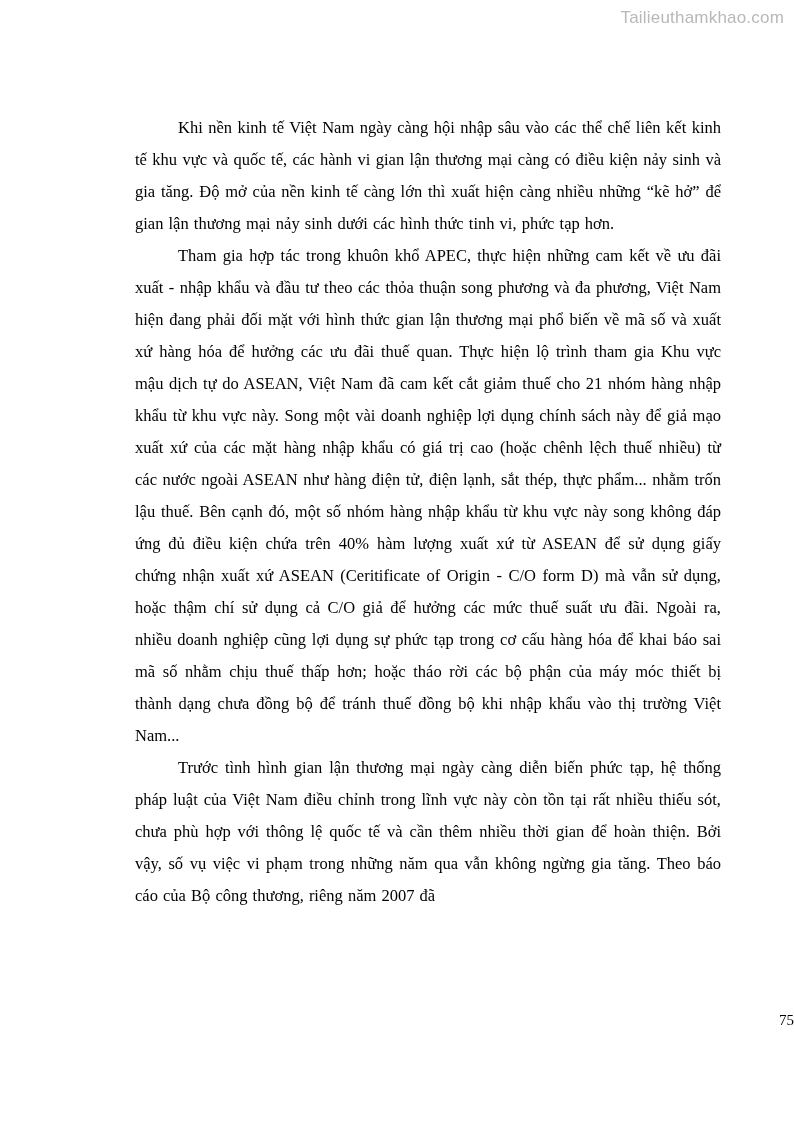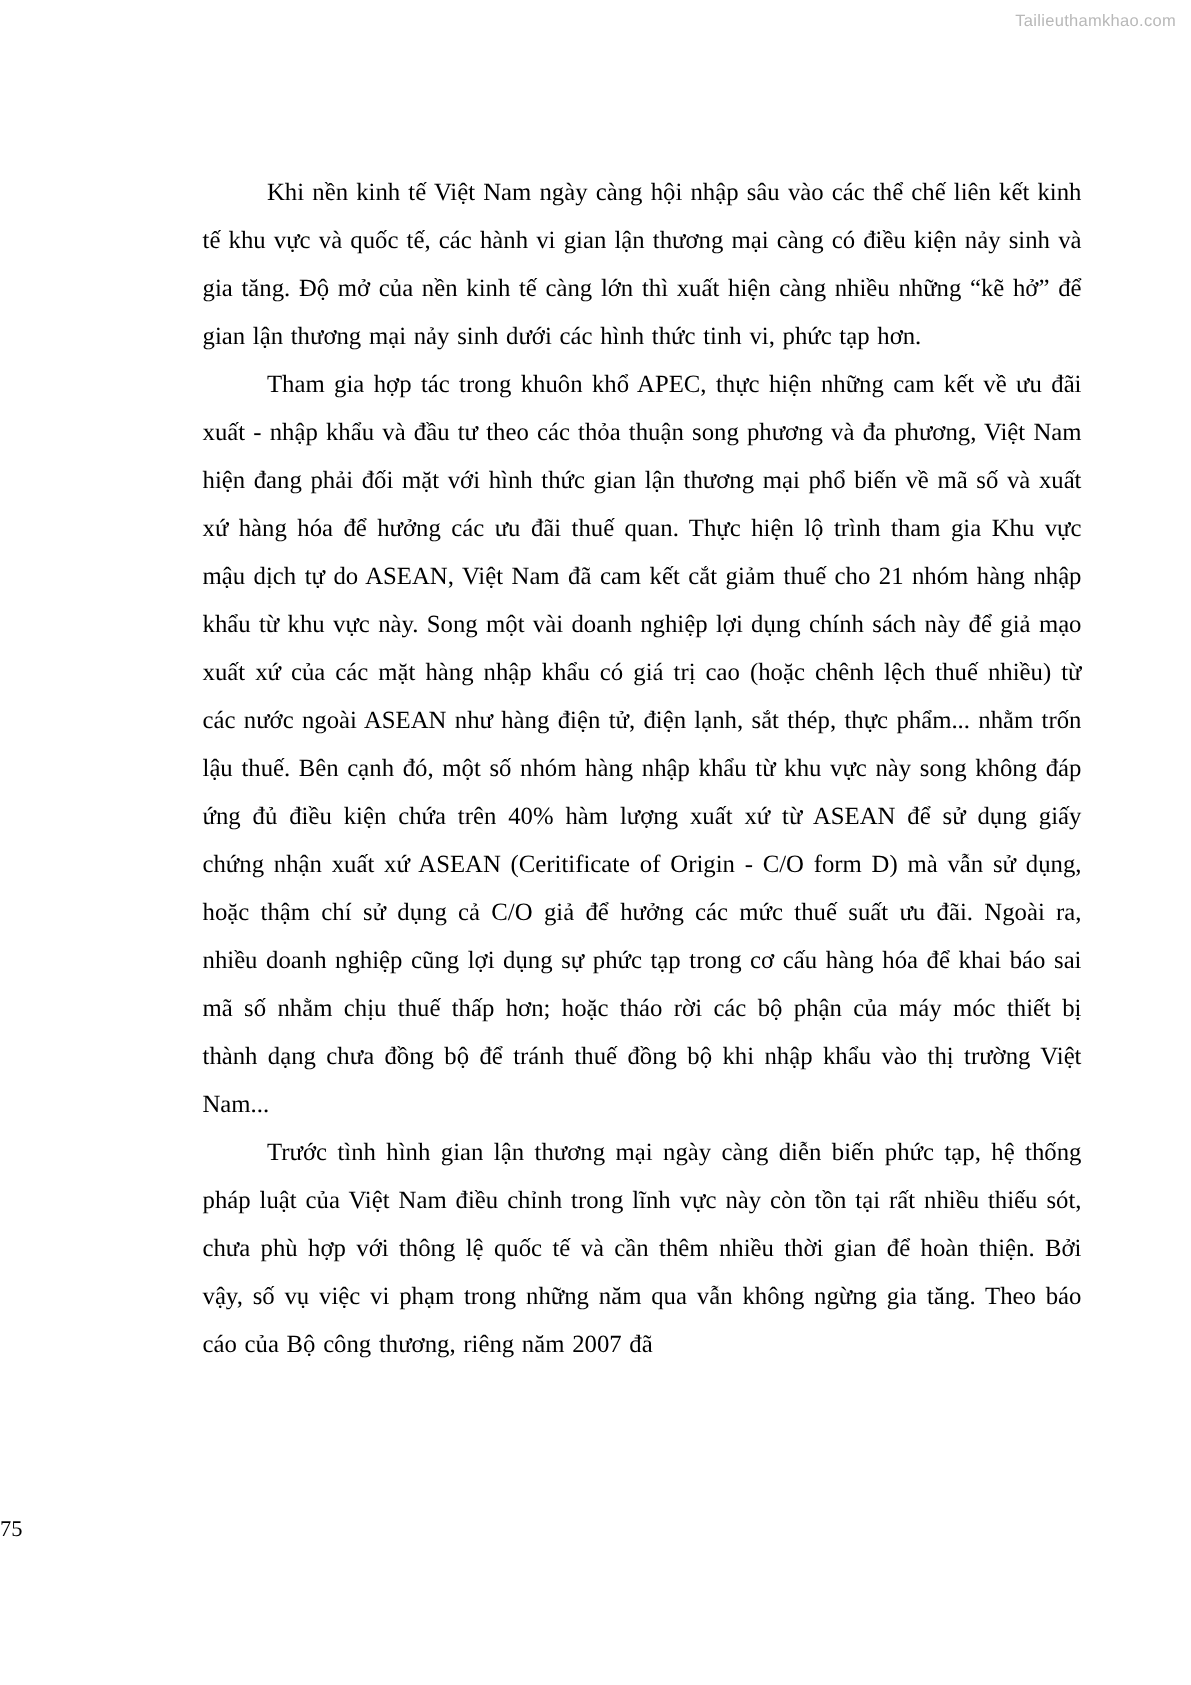--- a/index.html
+++ b/index.html
@@ -15,21 +15,21 @@
       font-family: "Liberation Serif", "DejaVu Serif", serif;
       color: #000000;
       overflow: hidden;
       box-sizing: border-box;
     }
     .watermark {
       position: absolute;
       top: 8px;
       right: 10px;
       font-family: "Liberation Sans", "DejaVu Sans", sans-serif;
-      font-size: 11px;
+      font-size: 17px;
       color: #b8b8b8;
       letter-spacing: 0.2px;
     }
     .content {
       position: absolute;
       top: 112px;
       left: 135px;
       width: 586px;
       text-align: justify;
       font-size: 16.5px;
@@ -39,21 +39,21 @@
     .content p {
       margin: 0;
       padding: 0;
       text-indent: 43px;
     }
     .page-number {
       position: absolute;
       top: 1012px;
       left: 0;
       width: 100%;
-      text-align: left;
+      text-align: right;
       font-size: 15px;
       color: #000000;
       font-family: "Liberation Serif", "DejaVu Serif", serif;
     }
   </style>
 </head>
 <body>
 
 <div class="page">
 

